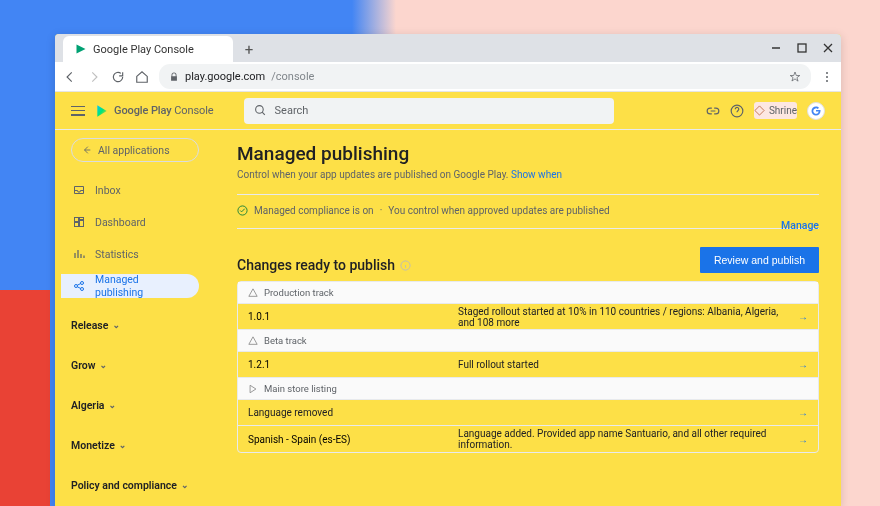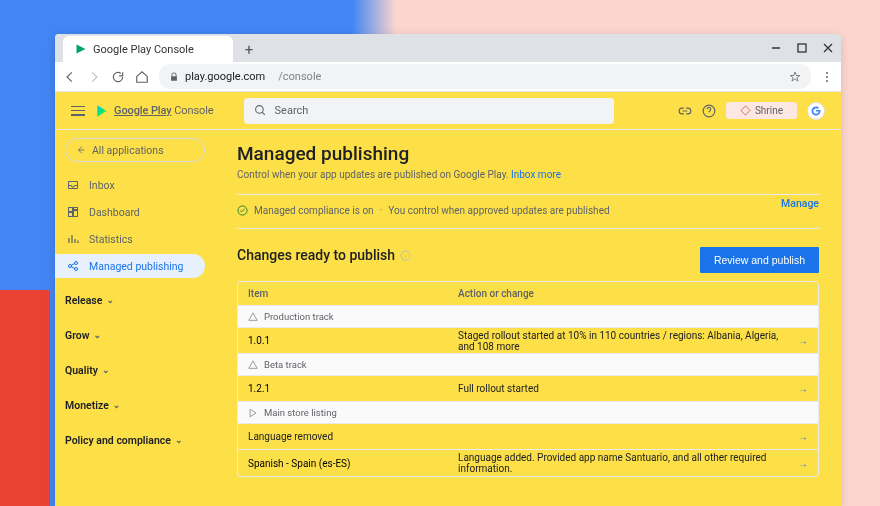--- a/index.html
+++ b/index.html
@@ -29,50 +29,50 @@
 .omni-host { color: #202124; }
 .star { margin-left: auto; }
 .menu-dots { width: 12px; display: flex; flex-direction: column; gap: 2px; align-items: center; }
 .menu-dots span { width: 2px; height: 2px; background: #5f6368; border-radius: 50%; }
 
 .app { flex: 1; display: flex; flex-direction: column; overflow: hidden; }
 .app-header { height: 38px; display: flex; align-items: center; padding: 0 16px; gap: 10px; border-bottom: 1px solid #e8eaed; }
 .hamburger { width: 14px; height: 10px; display: flex; flex-direction: column; justify-content: space-between; }
 .hamburger span { height: 1.5px; background: #5f6368; }
 .app-logo { display: flex; align-items: center; gap: 5px; font-size: 11px; color: #5f6368; letter-spacing: -0.1px; }
-.app-logo b { color: #5f6368; font-weight: 500; text-decoration: underline; }
+.app-logo b { color: #5f6368; font-weight: 500; }
 .play-tri { width: 14px; height: 14px; }
 .searchbox { flex: 1; max-width: 370px; height: 26px; background: #f1f3f4; border-radius: 4px; display: flex; align-items: center; padding: 0 10px; gap: 8px; font-size: 11px; color: #5f6368; margin-left: 20px; }
 .header-right { margin-left: auto; display: flex; align-items: center; gap: 10px; }
 .hicon { width: 14px; height: 14px; color: #5f6368; }
-.shrine-pill { display: flex; align-items: center; gap: 4px; background: #fde7e2; padding: 3px 14px; border-radius: 3px; font-size: 10px; color: #5f6368; }
+.shrine-pill { display: flex; align-items: center; gap: 4px; background: #fde7e2; padding: 3px 0; border-radius: 3px; font-size: 10px; color: #5f6368; }
 .shrine-diamond { width: 11px; height: 11px; color: #c2704e; }
 .g-avatar { width: 18px; height: 18px; border-radius: 50%; background: #fff; border: 1px solid #e0e0e0; display: flex; align-items: center; justify-content: center; font-size: 9px; font-weight: bold; }
 
 .app-body { flex: 1; display: flex; overflow: hidden; }
-.sidebar { width: 160px; padding: 8px 10px; display: flex; flex-direction: column; gap: 3px; font-size: 10.5px; color: #5f6368; }
+.sidebar { width: 160px; padding: 8px 16px; display: flex; flex-direction: column; gap: 3px; font-size: 10.5px; color: #5f6368; justify-content: space-between; }
 .all-apps { height: 24px; border: 1px solid #dadce0; border-radius: 12px; display: flex; align-items: center; padding: 0 10px; gap: 6px; margin-bottom: 8px; }
 .side-item { display: flex; align-items: center; gap: 10px; height: 24px; padding: 0 10px; border-radius: 0 12px 12px 0; margin-left: -10px; padding-left: 12px; }
 .side-item.active { background: #e8f0fe; color: #1a73e8; }
 .side-icon { width: 12px; height: 12px; flex-shrink: 0; }
 .side-section { font-weight: 600; height: 26px; display: flex; align-items: center; gap: 4px; color: #202124; font-size: 10.5px; margin-top: 6px; }
 .chev { color: #5f6368; font-size: 9px; }
 
 .main { flex: 1; padding: 12px 22px; overflow-y: auto; }
 h1 { font-size: 19px; font-weight: 500; color: #202124; margin-bottom: 4px; }
 .subtitle { font-size: 10px; color: #5f6368; margin-bottom: 14px; }
 .subtitle a { color: #1a73e8; text-decoration: none; }
 
 .status-card { border-top: 1px solid #e8eaed; border-bottom: 1px solid #e8eaed; padding: 10px 0 12px; margin-bottom: 18px; position: relative; }
 .status-title { font-size: 10.5px; font-weight: 600; color: #202124; margin-bottom: 6px; }
 .status-row { font-size: 10px; color: #5f6368; display: flex; align-items: center; gap: 6px; }
 .check-ic { width: 11px; height: 11px; color: #188038; }
-.manage-link { position: absolute; right: 0; top: 2px; font-size: 10.5px; color: #1a73e8; font-weight: 500; }
-
-.section-head { display: flex; align-items: flex-start; justify-content: space-between; margin-bottom: 8px; }
+.manage-link { position: absolute; right: 0; top: 24px; font-size: 10.5px; color: #1a73e8; font-weight: 500; }
+
+.section-head { display: flex; align-items: flex-end; justify-content: space-between; margin-bottom: 8px; }
 h2 { font-size: 14px; font-weight: 500; color: #202124; display: flex; align-items: center; gap: 5px; }
 .info-ic { width: 11px; height: 11px; color: #bbb; }
 .primary-btn { background: #1a73e8; color: #fff; border: none; border-radius: 1px; height: 26px; padding: 0 14px; font-size: 10.5px; font-weight: 500; cursor: pointer; }
 
 .table { border: 1px solid #e8eaed; border-radius: 4px; font-size: 10px; margin-bottom: 20px; }
 .trow { display: flex; align-items: center; border-bottom: 1px solid #e8eaed; padding: 0 10px; height: 26px; }
 .trow:last-child { border-bottom: none; }
 .th { color: #5f6368; font-weight: 500; height: 24px; }
 .group { background: #fafafa; color: #5f6368; height: 22px; gap: 6px; font-size: 9.5px; }
 .col-item { width: 210px; }
@@ -134,21 +134,21 @@
     <div class="nav-icon">
         <svg viewBox="0 0 24 24" width="14">
           <path d="M3 11l9-8 9 8v10H3z" fill="none" stroke="#5f6368" stroke-width="2"></path>
         </svg>
       </div>
     <div class="omnibox">
       <svg viewBox="0 0 24 24" width="10">
           <path d="M6 10V7a6 6 0 0112 0v3h1v11H5V10h1zm2 0h8V7a4 4 0 00-8 0v3z" fill="#5f6368"></path>
         </svg>
       <span class="omni-host">play.google.com</span>
-        <span style="color:#80868b;margin-left:7px;">/console</span>
+        <span style="color:#80868b;">/console</span>
       <svg class="star" viewBox="0 0 24 24" width="12">
           <path d="M12 2l2.6 7h7l-5.7 4.3 2.2 7-6.1-4.5L5.9 20l2.2-7L2.4 9h7z" fill="none" stroke="#5f6368" stroke-width="1.5"></path>
         </svg>
     </div>
     <div class="menu-dots">
         <span></span>
         <span></span>
         <span></span>
       </div>
   </div>
@@ -242,38 +242,38 @@
         </div>
         <div class="side-section">
             <span>Release</span>
             <span class="chev">⌄</span>
           </div>
         <div class="side-section">
             <span>Grow</span>
             <span class="chev">⌄</span>
           </div>
         <div class="side-section">
-            <span>Quality</span>
+            <span>Algeria</span>
             <span class="chev">⌄</span>
           </div>
         <div class="side-section">
             <span>Monetize</span>
             <span class="chev">⌄</span>
           </div>
         <div class="side-section">
             <span>Policy and compliance</span>
             <span class="chev">⌄</span>
           </div>
       </div>
 
       <div class="main">
         <h1>Managed publishing</h1>
         <div class="subtitle">
           <span>Control when your app updates are published on Google Play.</span>
-          <a href="#">Inbox more</a>
+          <a href="#">Show when</a>
         </div>
 
         <div class="status-card">
           <div class="status-row">
             <svg class="check-ic" viewBox="0 0 24 24">
                 <circle cx="12" cy="12" r="10" fill="none" stroke="#188038" stroke-width="2"></circle>
                 <path d="M7 12l3 3 7-7" fill="none" stroke="#188038" stroke-width="2"></path>
               </svg>
             <span>Managed compliance is on</span>
             <span>·</span>
@@ -287,24 +287,20 @@
             <span>Changes ready to publish</span>
             <svg class="info-ic" viewBox="0 0 24 24">
                 <circle cx="12" cy="12" r="10" fill="none" stroke="#bbb" stroke-width="2"></circle>
                 <path d="M12 7h0M12 11v6" stroke="#bbb" stroke-width="2"></path>
               </svg>
           </h2>
           <button class="primary-btn">Review and publish</button>
         </div>
 
         <div class="table">
-          <div class="trow th">
-            <div class="col-item">Item</div>
-            <div class="col-action" style="color:#5f6368;">Action or change</div>
-          </div>
 
           <div class="trow group">
             <svg class="group-ic" viewBox="0 0 24 24">
                 <path d="M12 2l10 18H2z" fill="none" stroke="#888" stroke-width="2"></path>
               </svg>
             <span>Production track</span>
           </div>
           <div class="trow">
             <div class="col-item">1.0.1</div>
             <div class="col-action">Staged rollout started at 10% in 110 countries / regions: Albania, Algeria, and 108 more</div>

